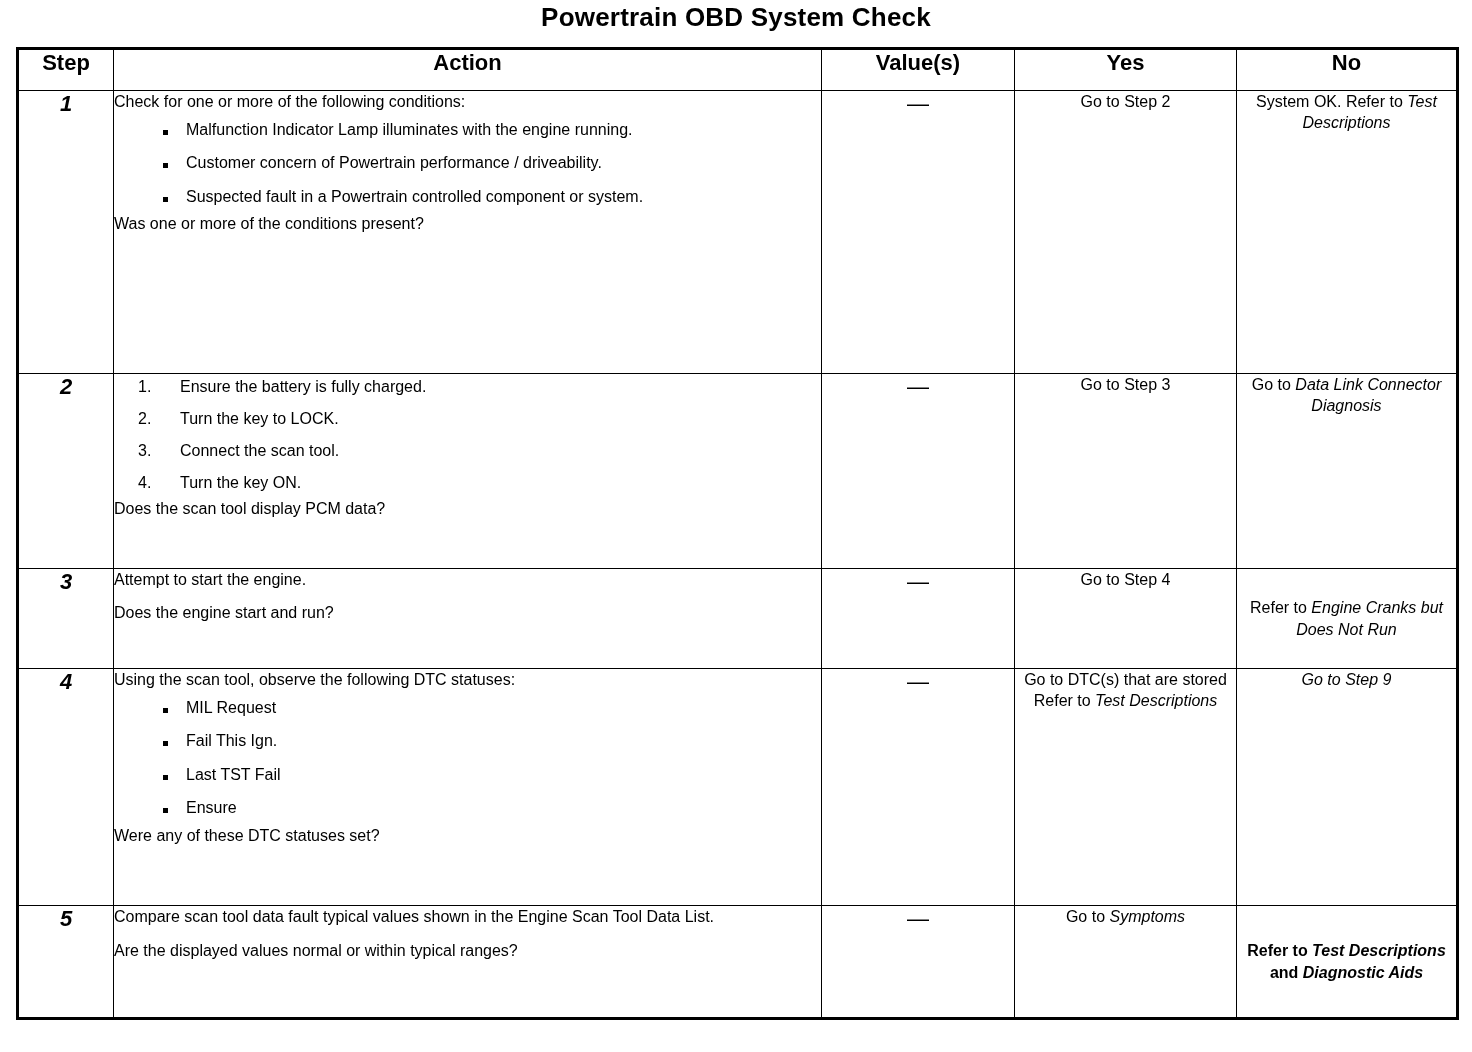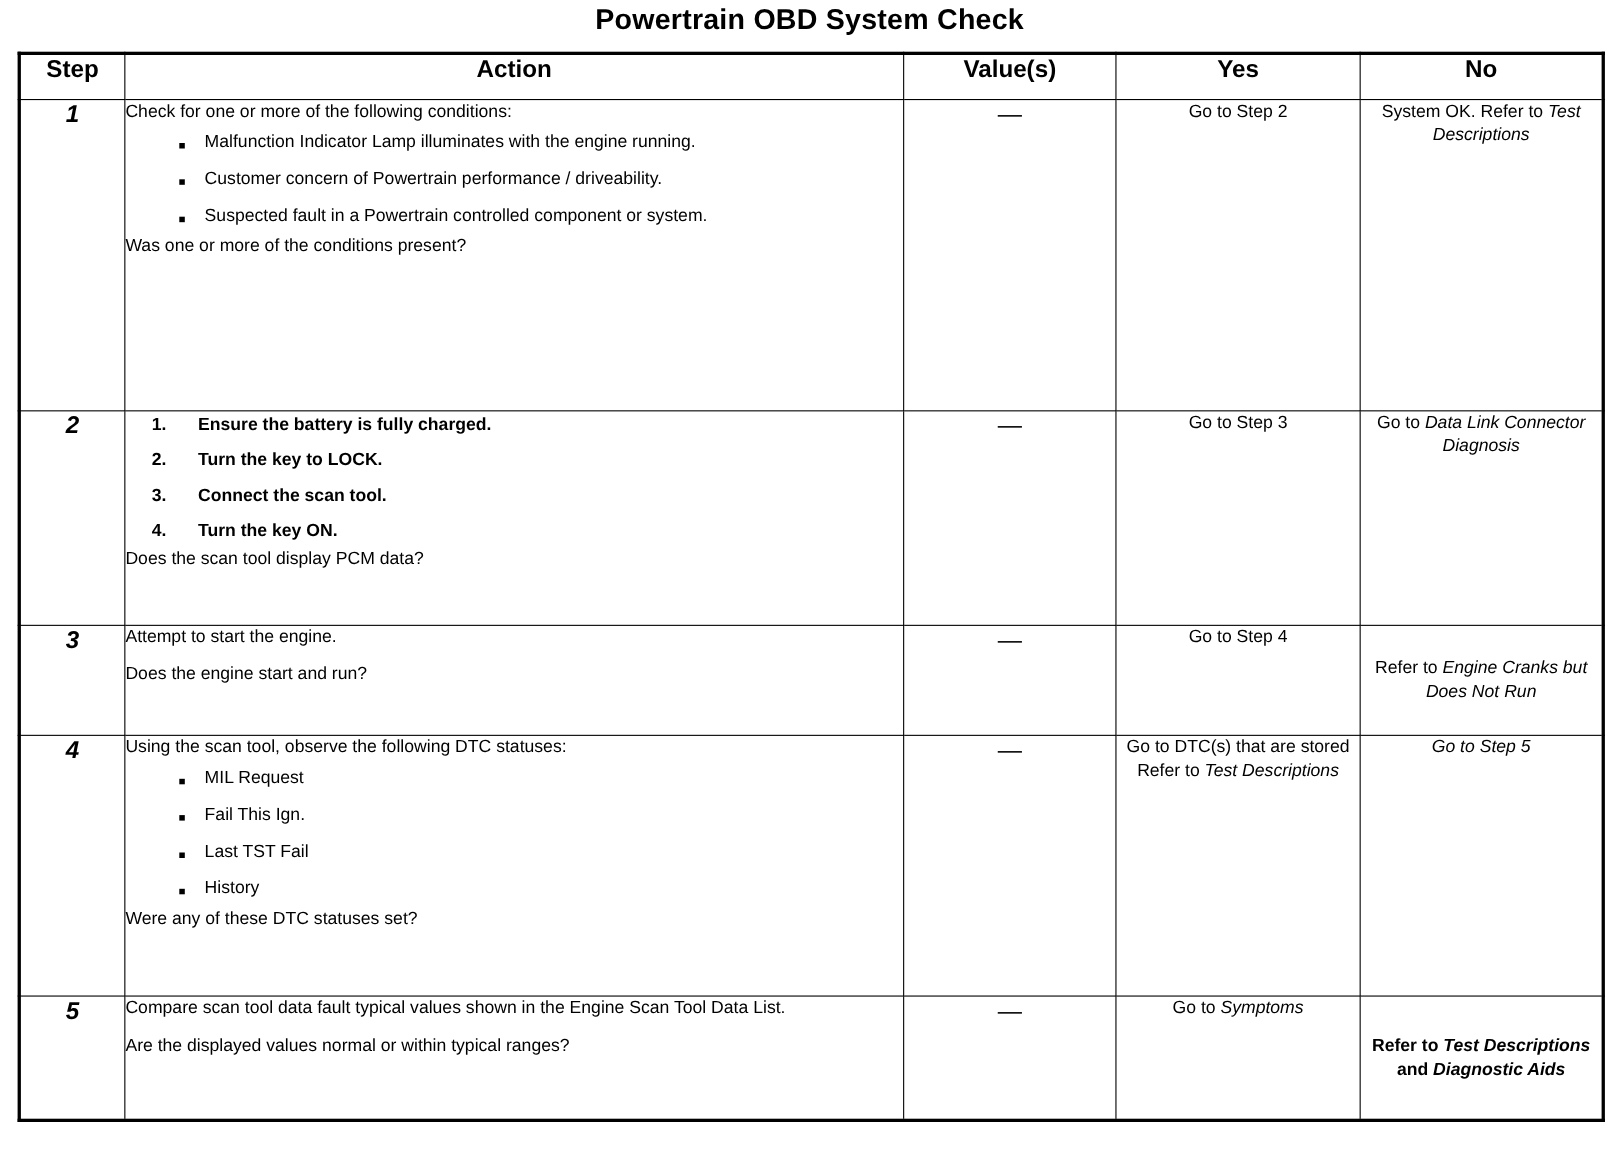--- a/index.html
+++ b/index.html
@@ -126,21 +126,20 @@
     width: 5px;
     height: 5px;
     background: #000000;
   }
 
   ol.numbered {
     list-style: none;
     margin: 2px 0 2px 0;
     padding: 0 0 0 24px;
     counter-reset: stepnum;
-    font-weight: bold;
   }
   ol.numbered > li {
     position: relative;
     margin: 0 0 11px 0;
     padding-left: 42px;
     line-height: 1.32;
     counter-increment: stepnum;
   }
   ol.numbered > li:last-child { margin-bottom: 5px; }
   ol.numbered > li::before {
@@ -224,27 +223,27 @@
       </tr>
 
       <tr style="height:237px;">
         <td class="step-cell">4</td>
         <td class="action-cell">
           <p class="lead-line">Using the scan tool, observe the following DTC statuses:</p>
           <ul class="bullets">
             <li>MIL Request</li>
             <li>Fail This Ign.</li>
             <li>Last TST Fail</li>
-            <li>History</li>
+            <li>Ensure</li>
           </ul>
           <p class="tail-line">Were any of these DTC statuses set?</p>
         </td>
         <td class="value-cell">—</td>
         <td class="yes-cell"><span>Go to DTC(s) that are stored Refer to </span><span class="ital">Test Descriptions</span></td>
-        <td class="no-cell"><span class="ital">Go to Step 5</span></td>
+        <td class="no-cell"><span class="ital">Go to Step 9</span></td>
       </tr>
 
       <tr style="height:113px;">
         <td class="step-cell">5</td>
         <td class="action-cell">
           <p class="lead-line">Compare scan tool data fault typical values shown in the Engine Scan Tool Data List.</p>
           <p class="tail-line" style="margin-top:12px;">Are the displayed values normal or within typical ranges?</p>
         </td>
         <td class="value-cell">—</td>
         <td class="yes-cell"><span>Go to </span><span class="ital">Symptoms</span></td>

